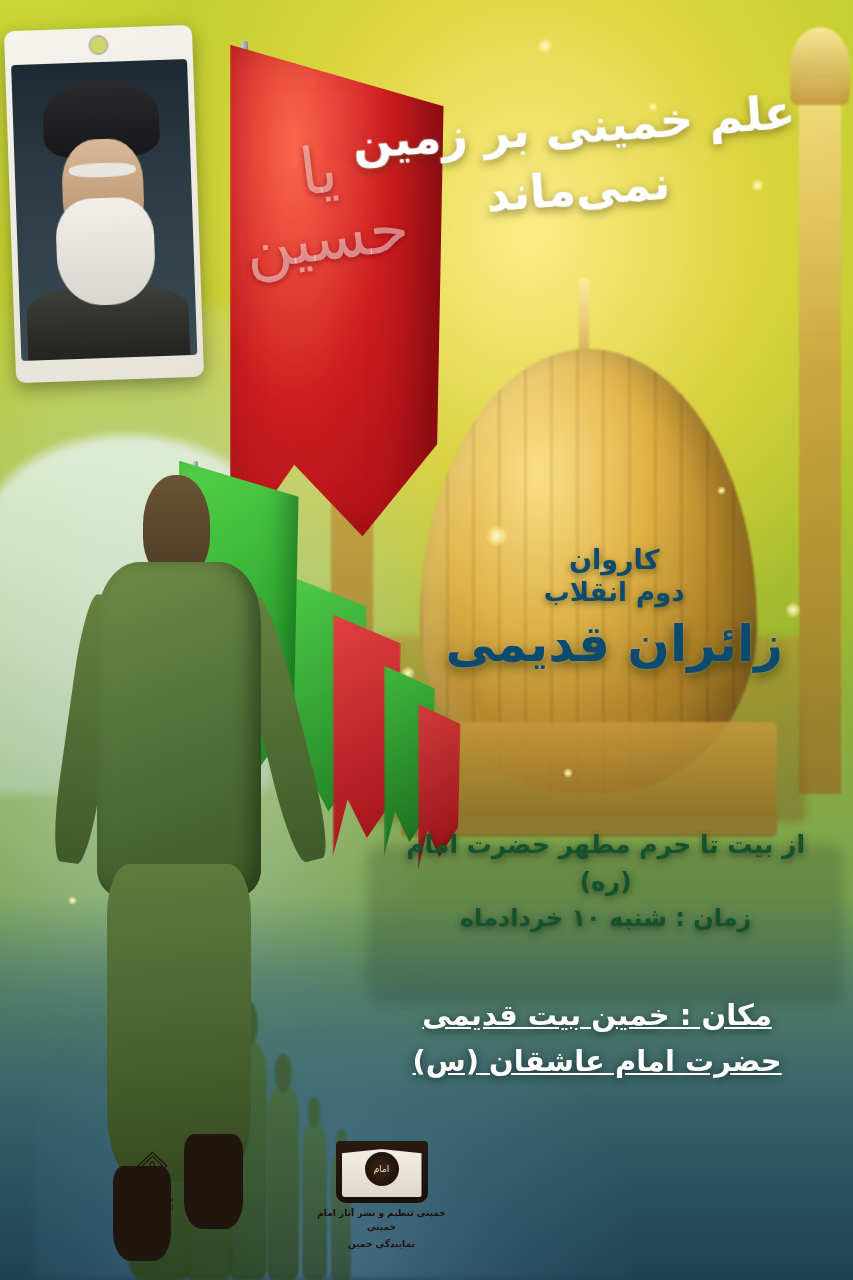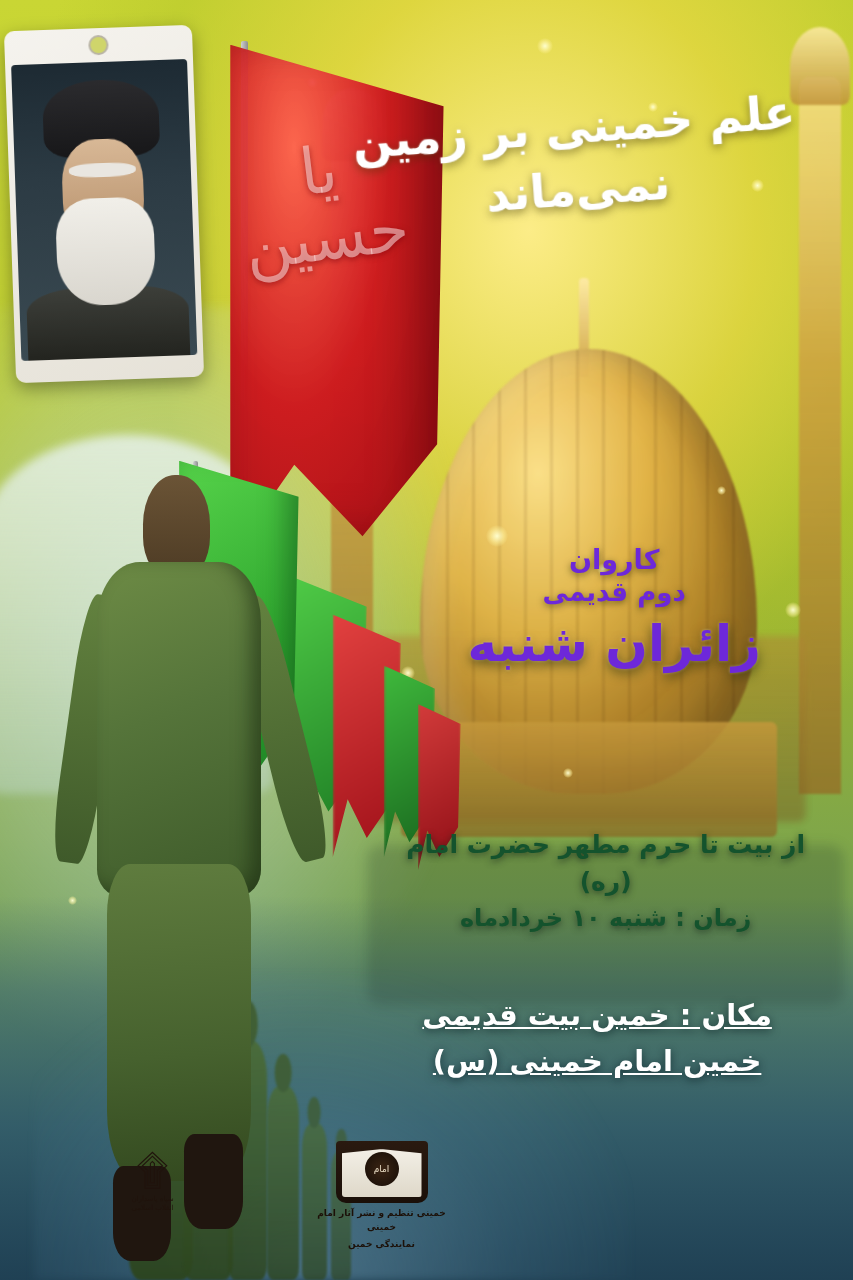--- a/index.html
+++ b/index.html
@@ -380,21 +380,21 @@
     transform: rotate(-4deg);
   }
 
   .title-block {
     position: absolute;
     right: 3%;
     top: 42.5%;
     width: 50%;
     text-align: center;
     direction: rtl;
-    color: #6d28d9;
+    color: #0c4a6e;
   }
   .kicker-1 {
     font-size: 27px;
     font-weight: bold;
     letter-spacing: 4px;
     text-shadow: 0 2px 7px rgba(40,40,0,0.6);
   }
   .kicker-2 {
     font-size: 26px;
     font-weight: bold;
@@ -621,33 +621,33 @@
       <div class="imam-face"></div>
       <div class="imam-brow"></div>
       <div class="imam-beard"></div>
     </div>
   </div>
 
   <div class="headline">علم خمینی بر زمین نمی‌ماند</div>
 
   <div class="title-block">
     <div class="kicker-1">کاروان</div>
-    <div class="kicker-2">دوم قدیمی</div>
-    <div class="title-main">زائران شنبه</div>
+    <div class="kicker-2">دوم انقلاب</div>
+    <div class="title-main">زائران قدیمی</div>
   </div>
 
   <div class="info-dark"></div>
   <div class="info-panel">
     <div class="info-line">از بیت تا حرم مطهر حضرت امام (ره)</div>
     <div class="info-line big">زمان : شنبه ۱۰ خردادماه</div>
   </div>
 
   <div class="place-block">
     <div class="place-line">مکان : خمین بیت قدیمی</div>
-    <div class="place-line">خمین امام خمینی (س)</div>
+    <div class="place-line">حضرت امام عاشقان (س)</div>
   </div>
 
   <div class="logo-sepah">
     <div class="glyph">۩</div>
     <div class="cap">سپاه پاسداران انقلاب اسلامی</div>
   </div>
 
   <div class="logo-moasseseh">
     <div class="book">
       <div class="pages"></div>

